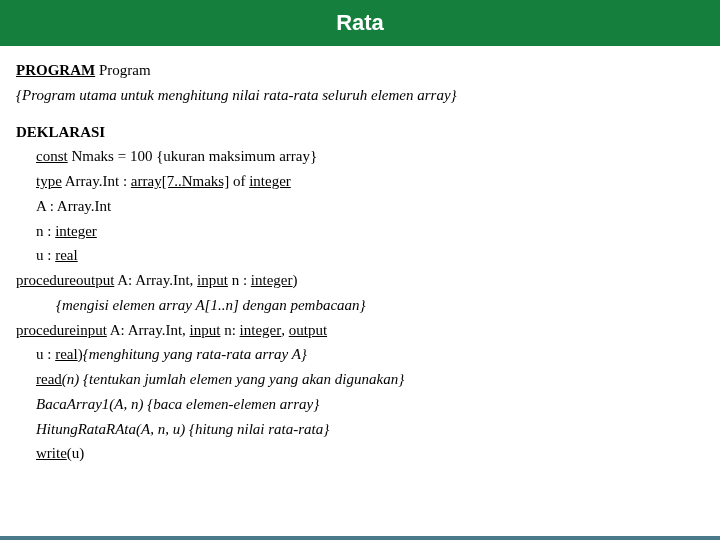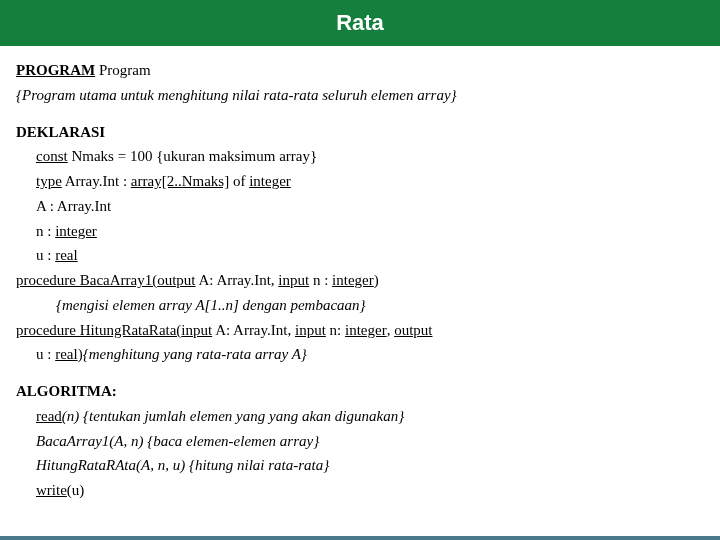--- a/index.html
+++ b/index.html
@@ -78,76 +78,71 @@
     </div>
 
     <div class="line indent1">
       <span class="kw-underline">const</span>
         <span> Nmaks = 100 {ukuran maksimum array}</span>
     </div>
 
     <div class="line indent1">
       <span class="kw-underline">type</span>
         <span> Array.Int : </span>
-        <span class="kw-underline">array[2..Nmaks]</span>
+        <span class="kw-underline">array[7..Nmaks]</span>
         <span> of </span>
         <span class="kw-underline">integer</span>
     </div>
 
     <div class="line indent1">
       <span>A : Array.Int</span>
     </div>
 
     <div class="line indent1">
       <span>n : </span>
         <span class="kw-underline">integer</span>
     </div>
 
     <div class="line indent1">
       <span>u : </span>
         <span class="kw-underline">real</span>
     </div>
 
     <div class="line">
       <span class="kw-underline">procedure</span>
-        <span class="kw-underline"> BacaArray1(</span>
         <span class="kw-underline">output</span>
         <span> A: Array.Int, </span>
         <span class="kw-underline">input</span>
         <span> n : </span>
         <span class="kw-underline">integer</span>
         <span>)</span>
     </div>
 
     <div class="line indent2">
       <span class="comment">{mengisi elemen array A[1..n] dengan pembacaan}</span>
     </div>
 
     <div class="line">
       <span class="kw-underline">procedure</span>
-        <span class="kw-underline"> HitungRataRata(</span>
         <span class="kw-underline">input</span>
         <span> A: Array.Int, </span>
         <span class="kw-underline">input</span>
         <span> n: </span>
         <span class="kw-underline">integer</span>
         <span>, </span>
         <span class="kw-underline">output</span>
     </div>
 
     <div class="line indent1">
       <span>u : </span>
         <span class="kw-underline">real</span>
         <span>)</span>
       <span class="comment">{menghitung yang rata-rata array A}</span>
     </div>
 
-    <div class="line">
-      <span class="section-label">ALGORITMA:</span>
-    </div>
 
     <div class="line indent1">
       <span class="kw-underline">read</span>
         <span class="comment">(n) {tentukan jumlah elemen yang yang akan digunakan}</span>
     </div>
 
     <div class="line indent1">
       <span class="comment">BacaArray1(A, n) {baca elemen-elemen array}</span>
     </div>
 

